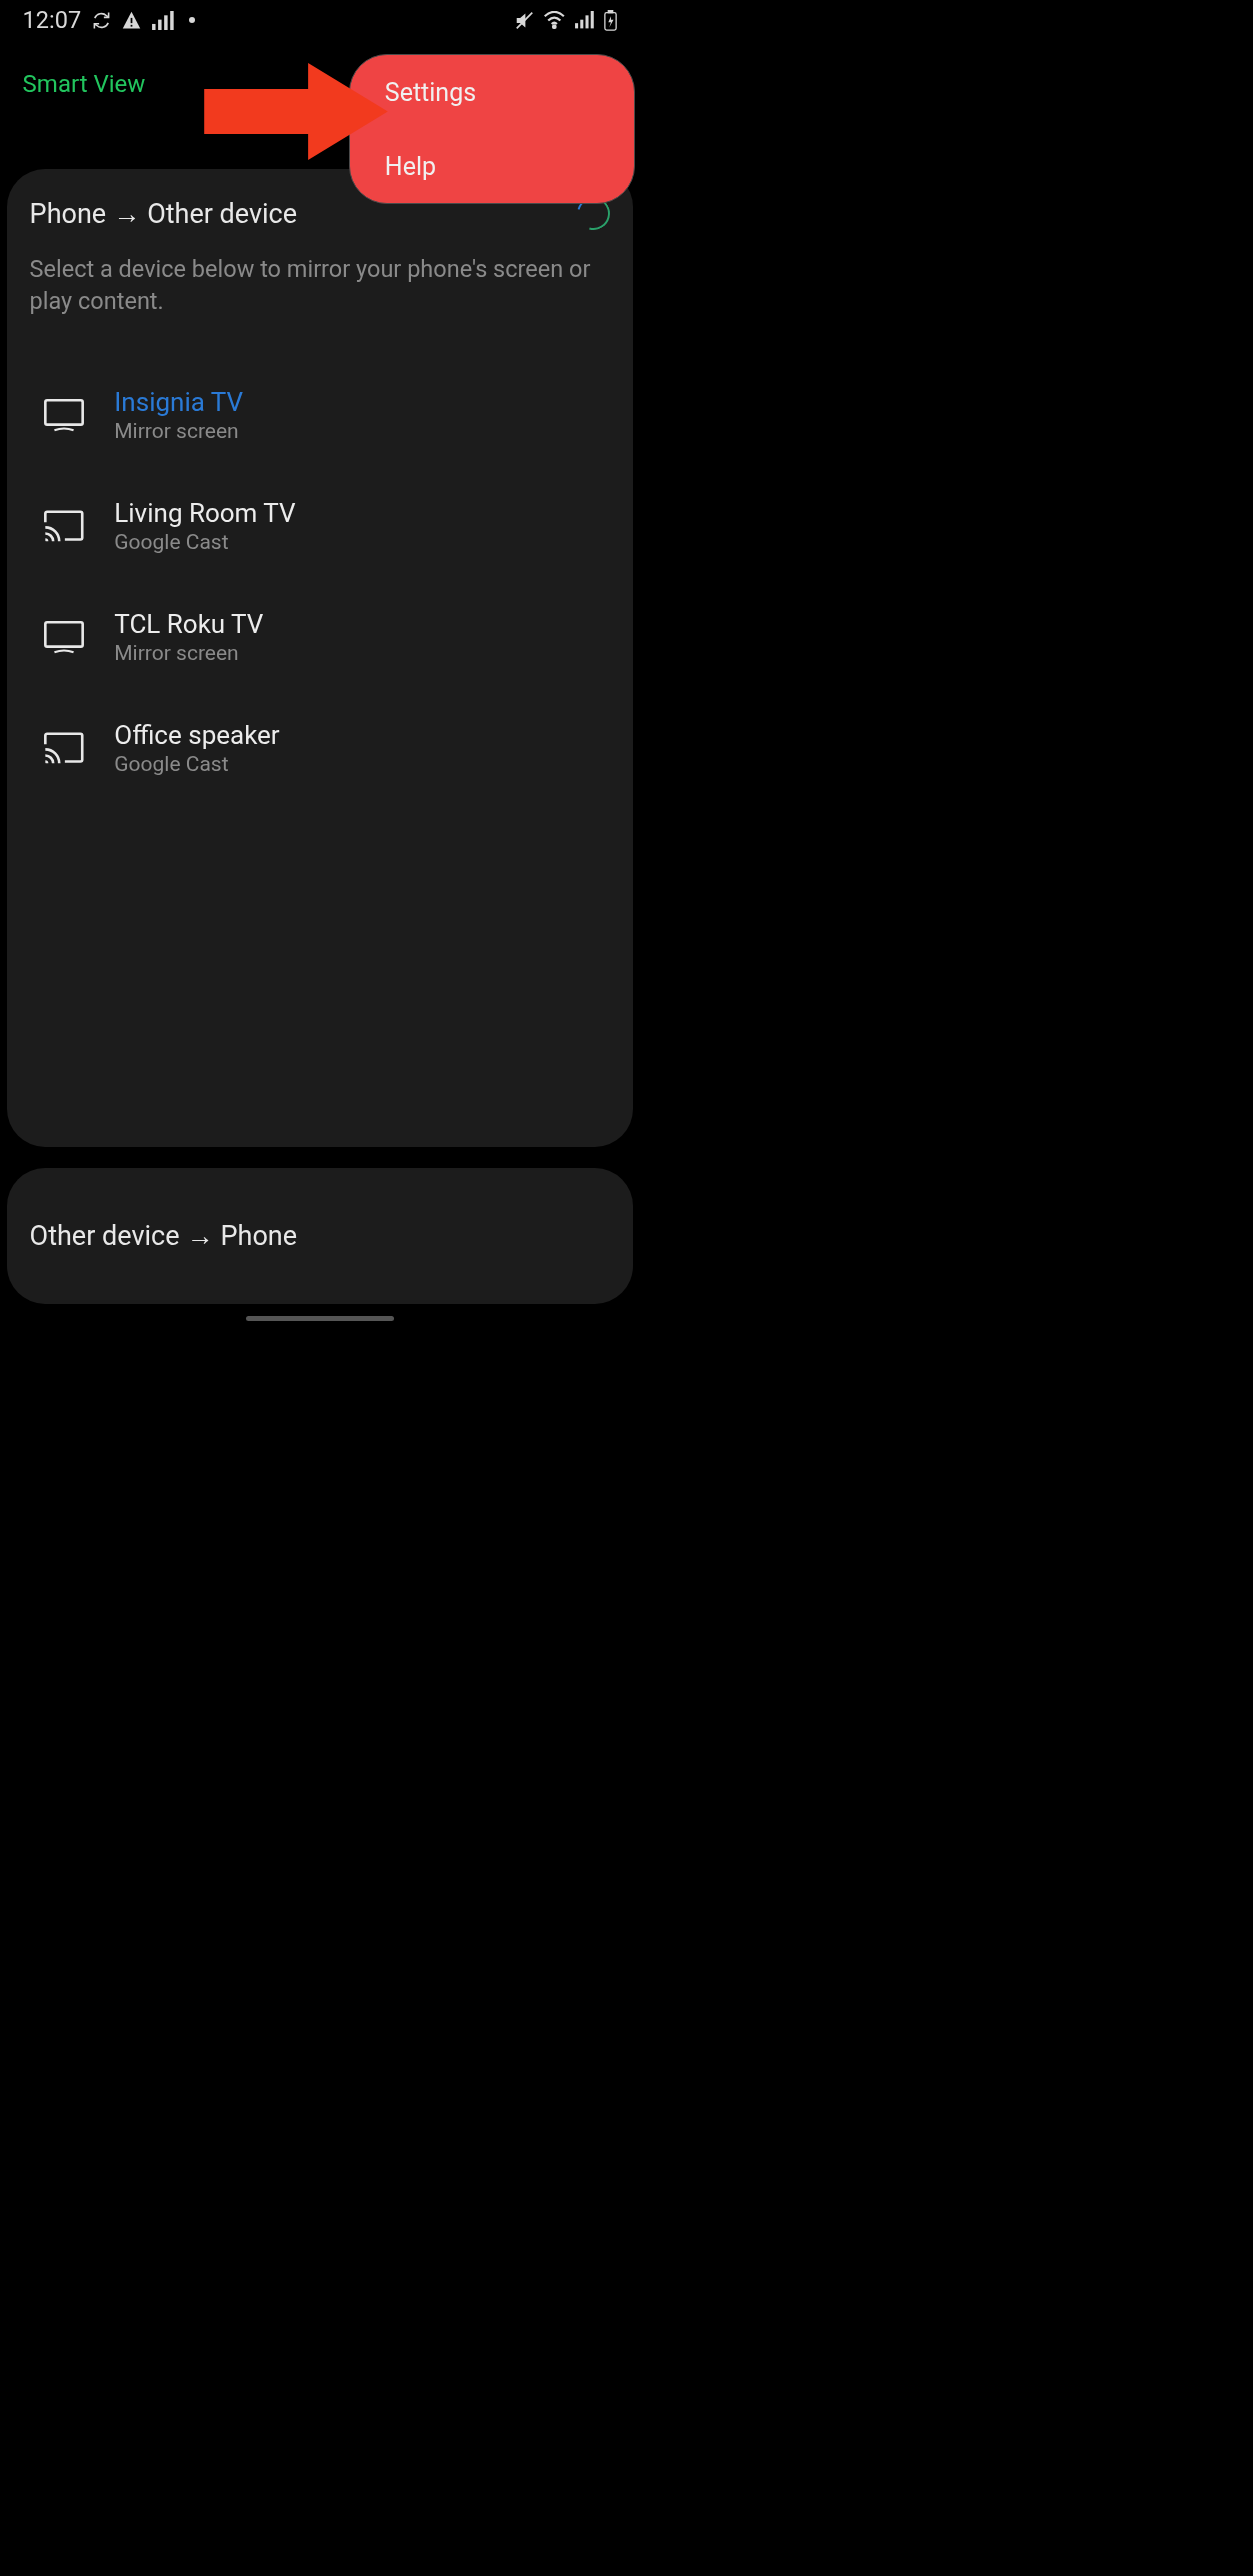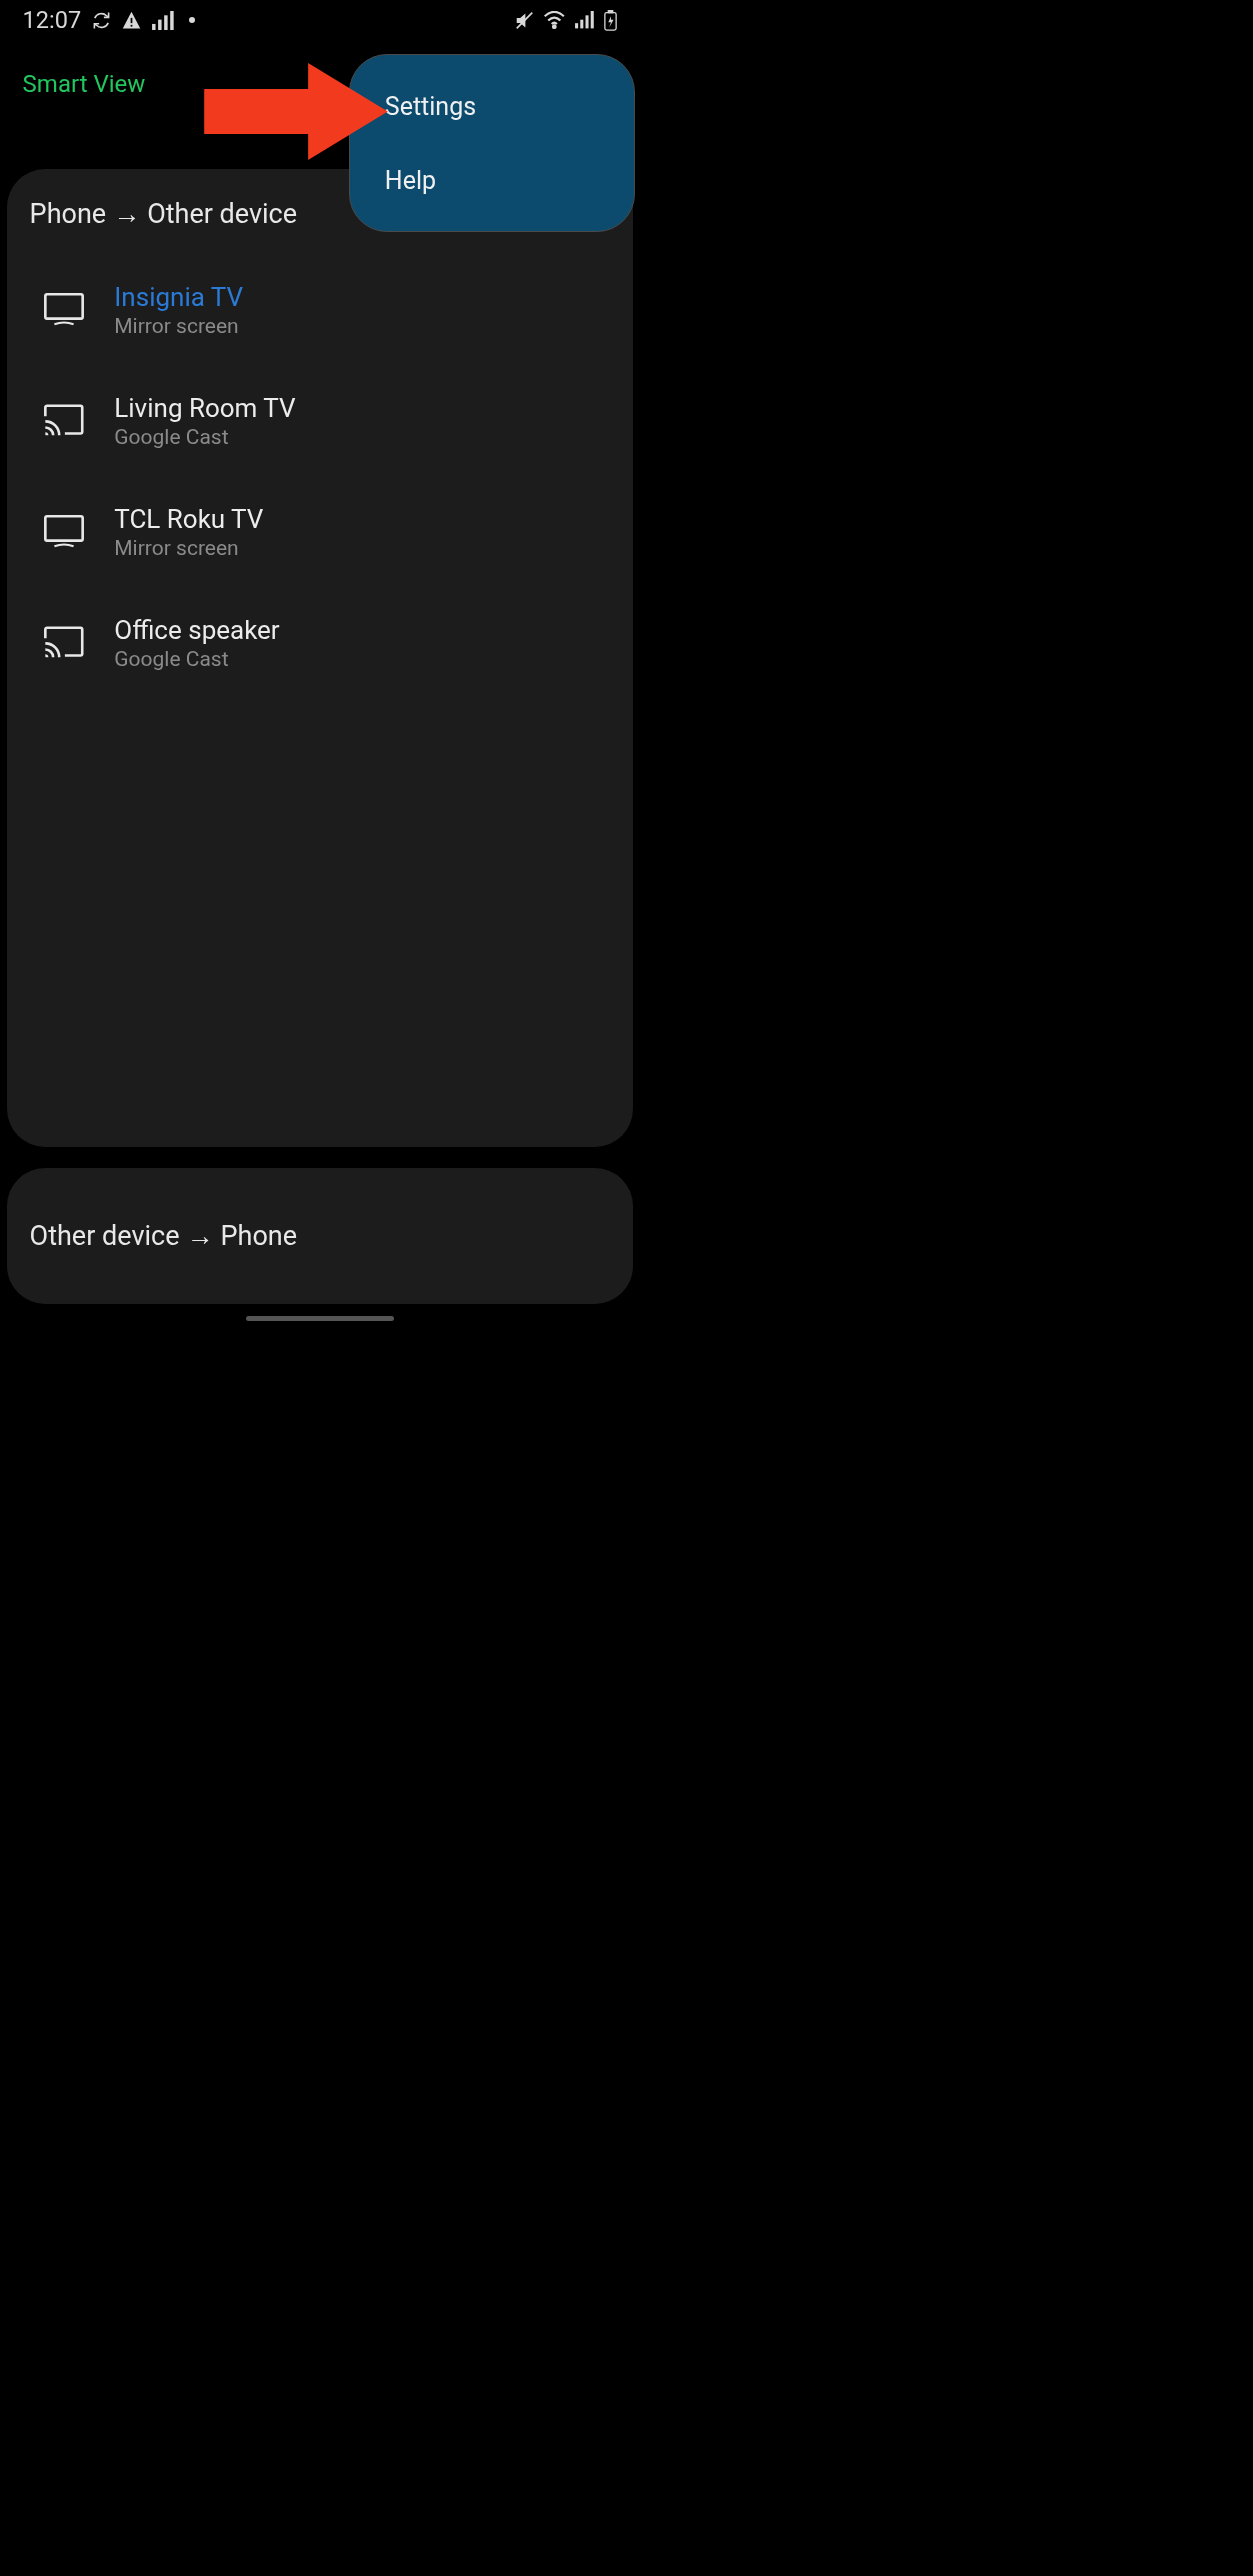--- a/index.html
+++ b/index.html
@@ -117,24 +117,24 @@
     align-items: center;
   }
   .card-bottom .section-title { font-size: 27px; }
 
   
   .popup {
     position: absolute;
     top: 54px;
     right: 5.2px;
     width: 286px;
-    background: #0c4a6e;
+    background: #ef4444;
     border: 0.9px solid #4a4a4a;
     border-radius: 38px;
-    padding: 14px 0;
+    padding: 0 0;
     z-index: 100;
   }
   .popup-item {
     padding: 22.6px 35px;
     font-size: 25px;
     color: #f0f0f0;
   }
 
   
   .arrow {
@@ -214,20 +214,21 @@
 <div class="card">
   <div class="section-title-row">
     <div class="section-title">
       <span>Phone</span>
       <span>→</span>
       <span>Other device</span>
     </div>
     <div class="spinner"></div>
   </div>
 
+  <div class="description">Select a device below to mirror your phone's screen or play content.</div>
 
   <div class="device-list">
 
     <div class="device-item">
       <div class="device-icon">
         <svg width="40" height="33" viewBox="0 0 46 38" fill="none" stroke="#e8e8e8" stroke-width="3">
           <rect x="1.5" y="1.5" width="43" height="28" rx="2"></rect>
           <path d="M12 36 Q23 32 34 36" stroke-width="2.5"></path>
         </svg>
       </div>

